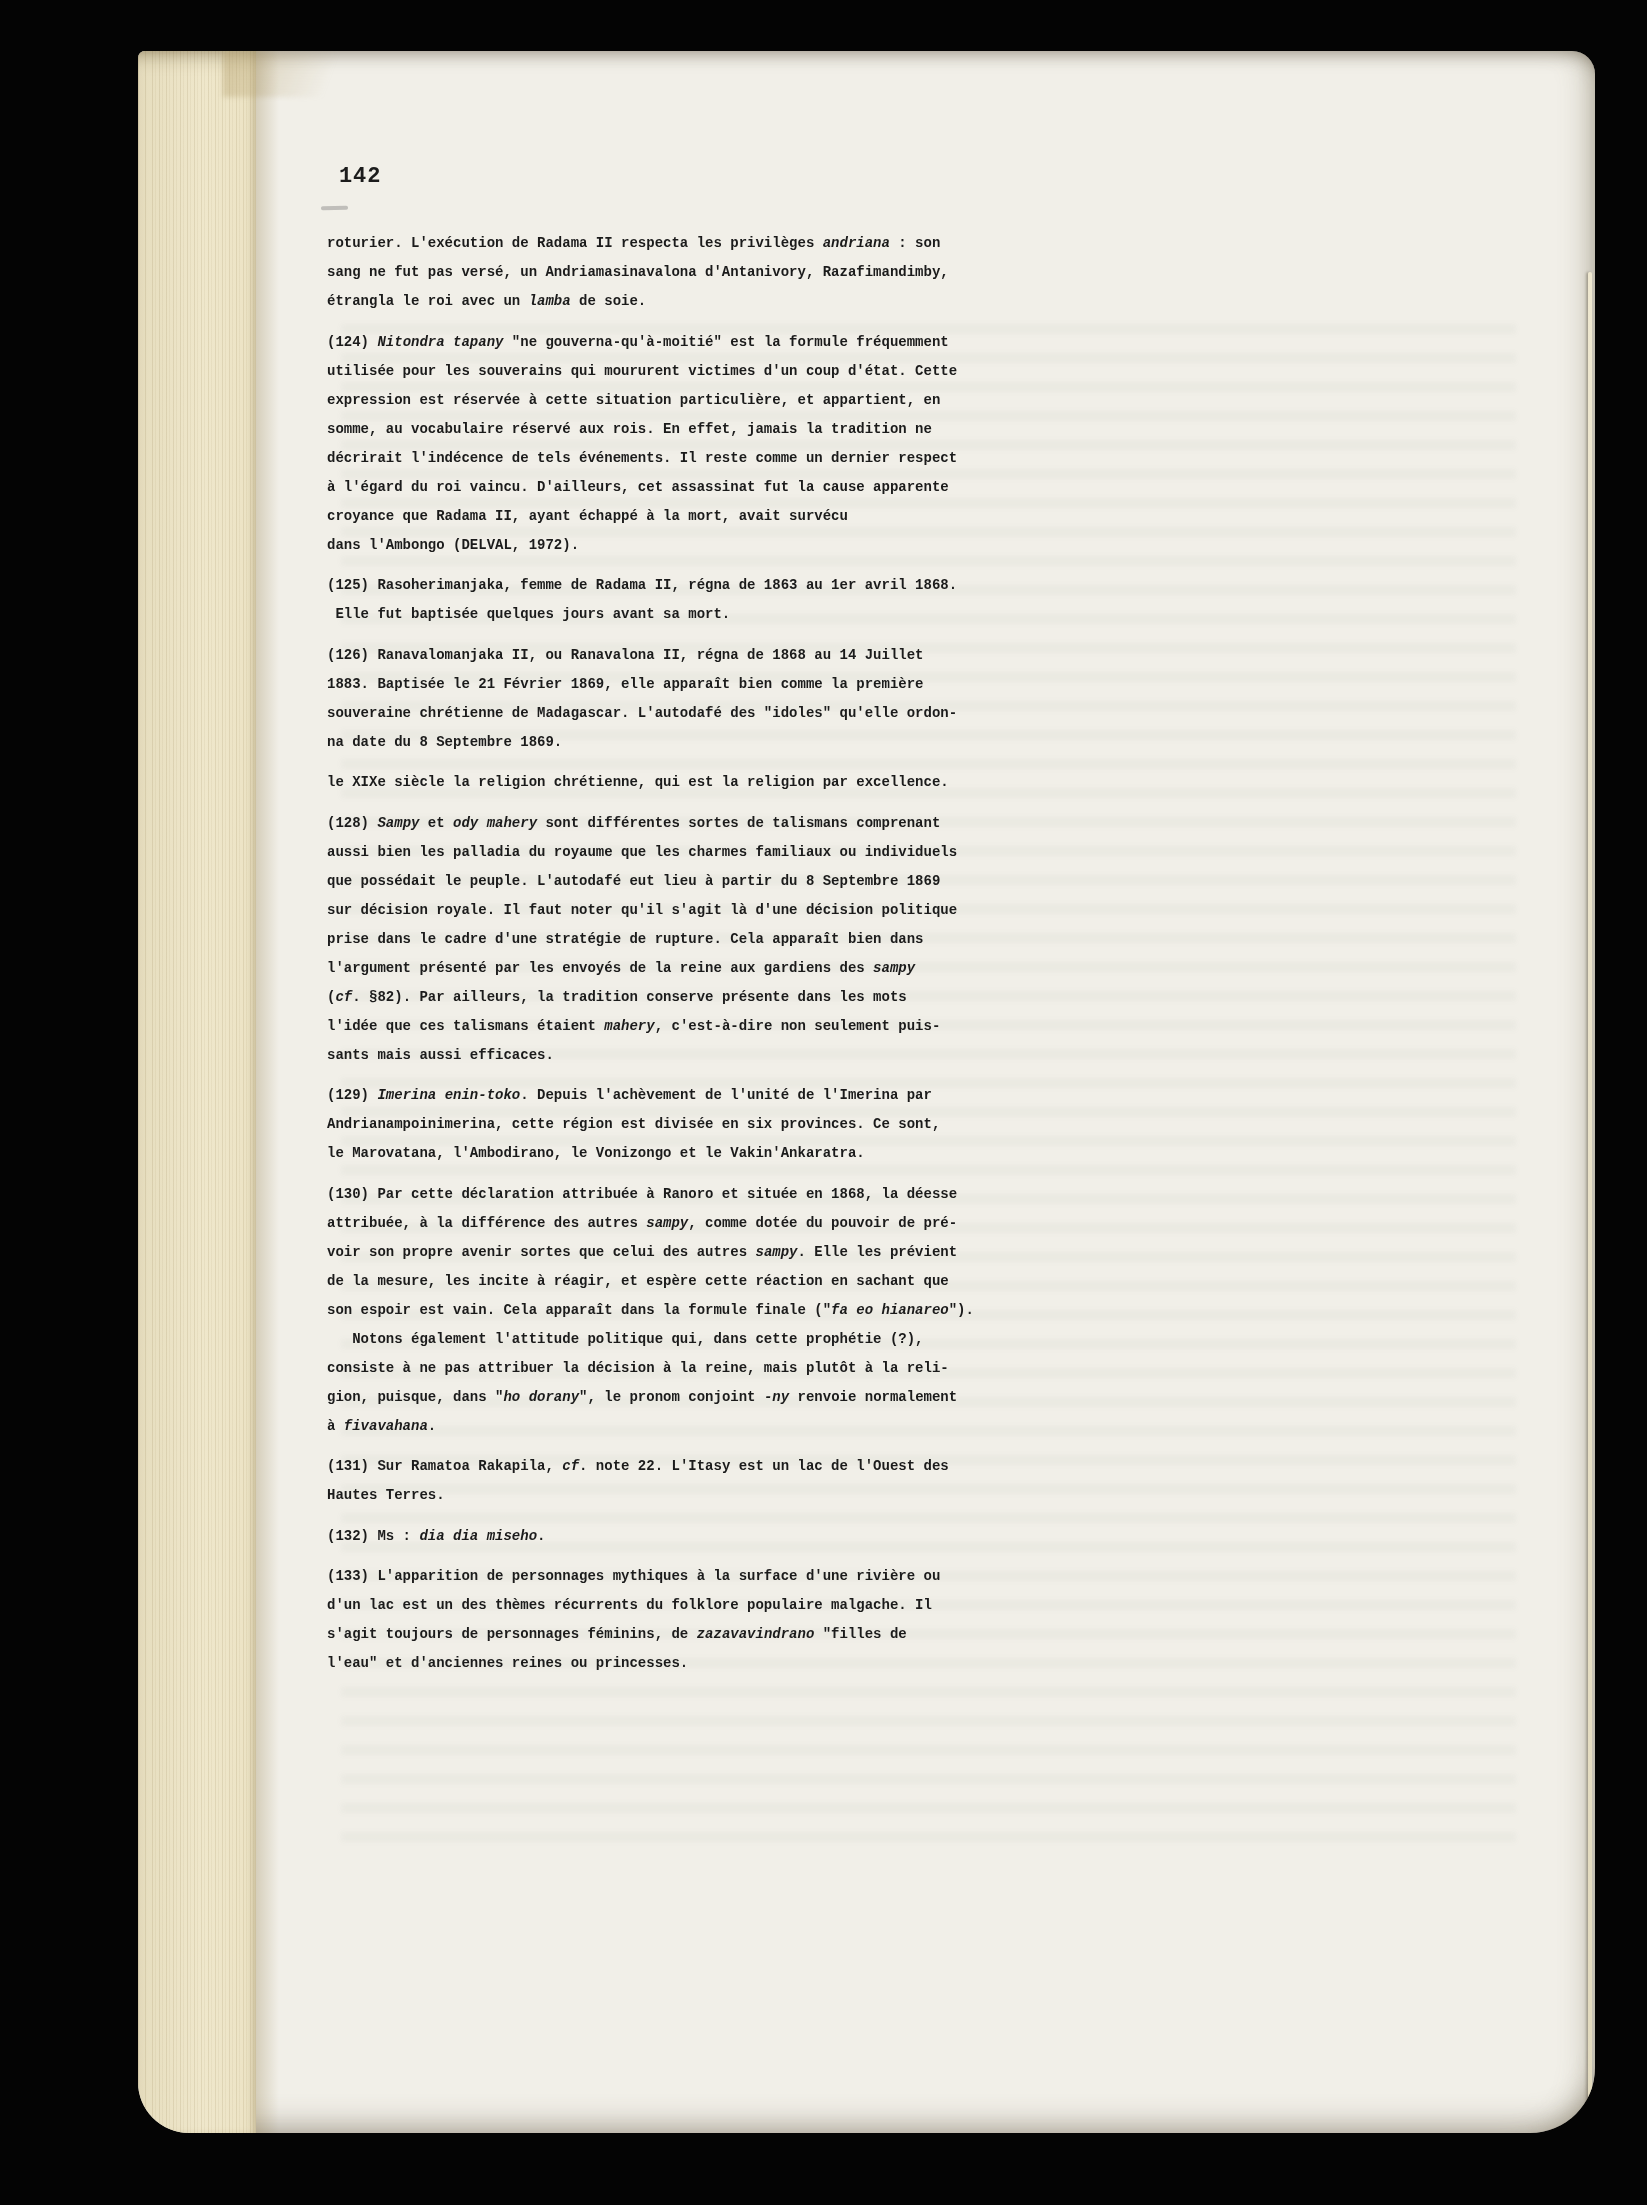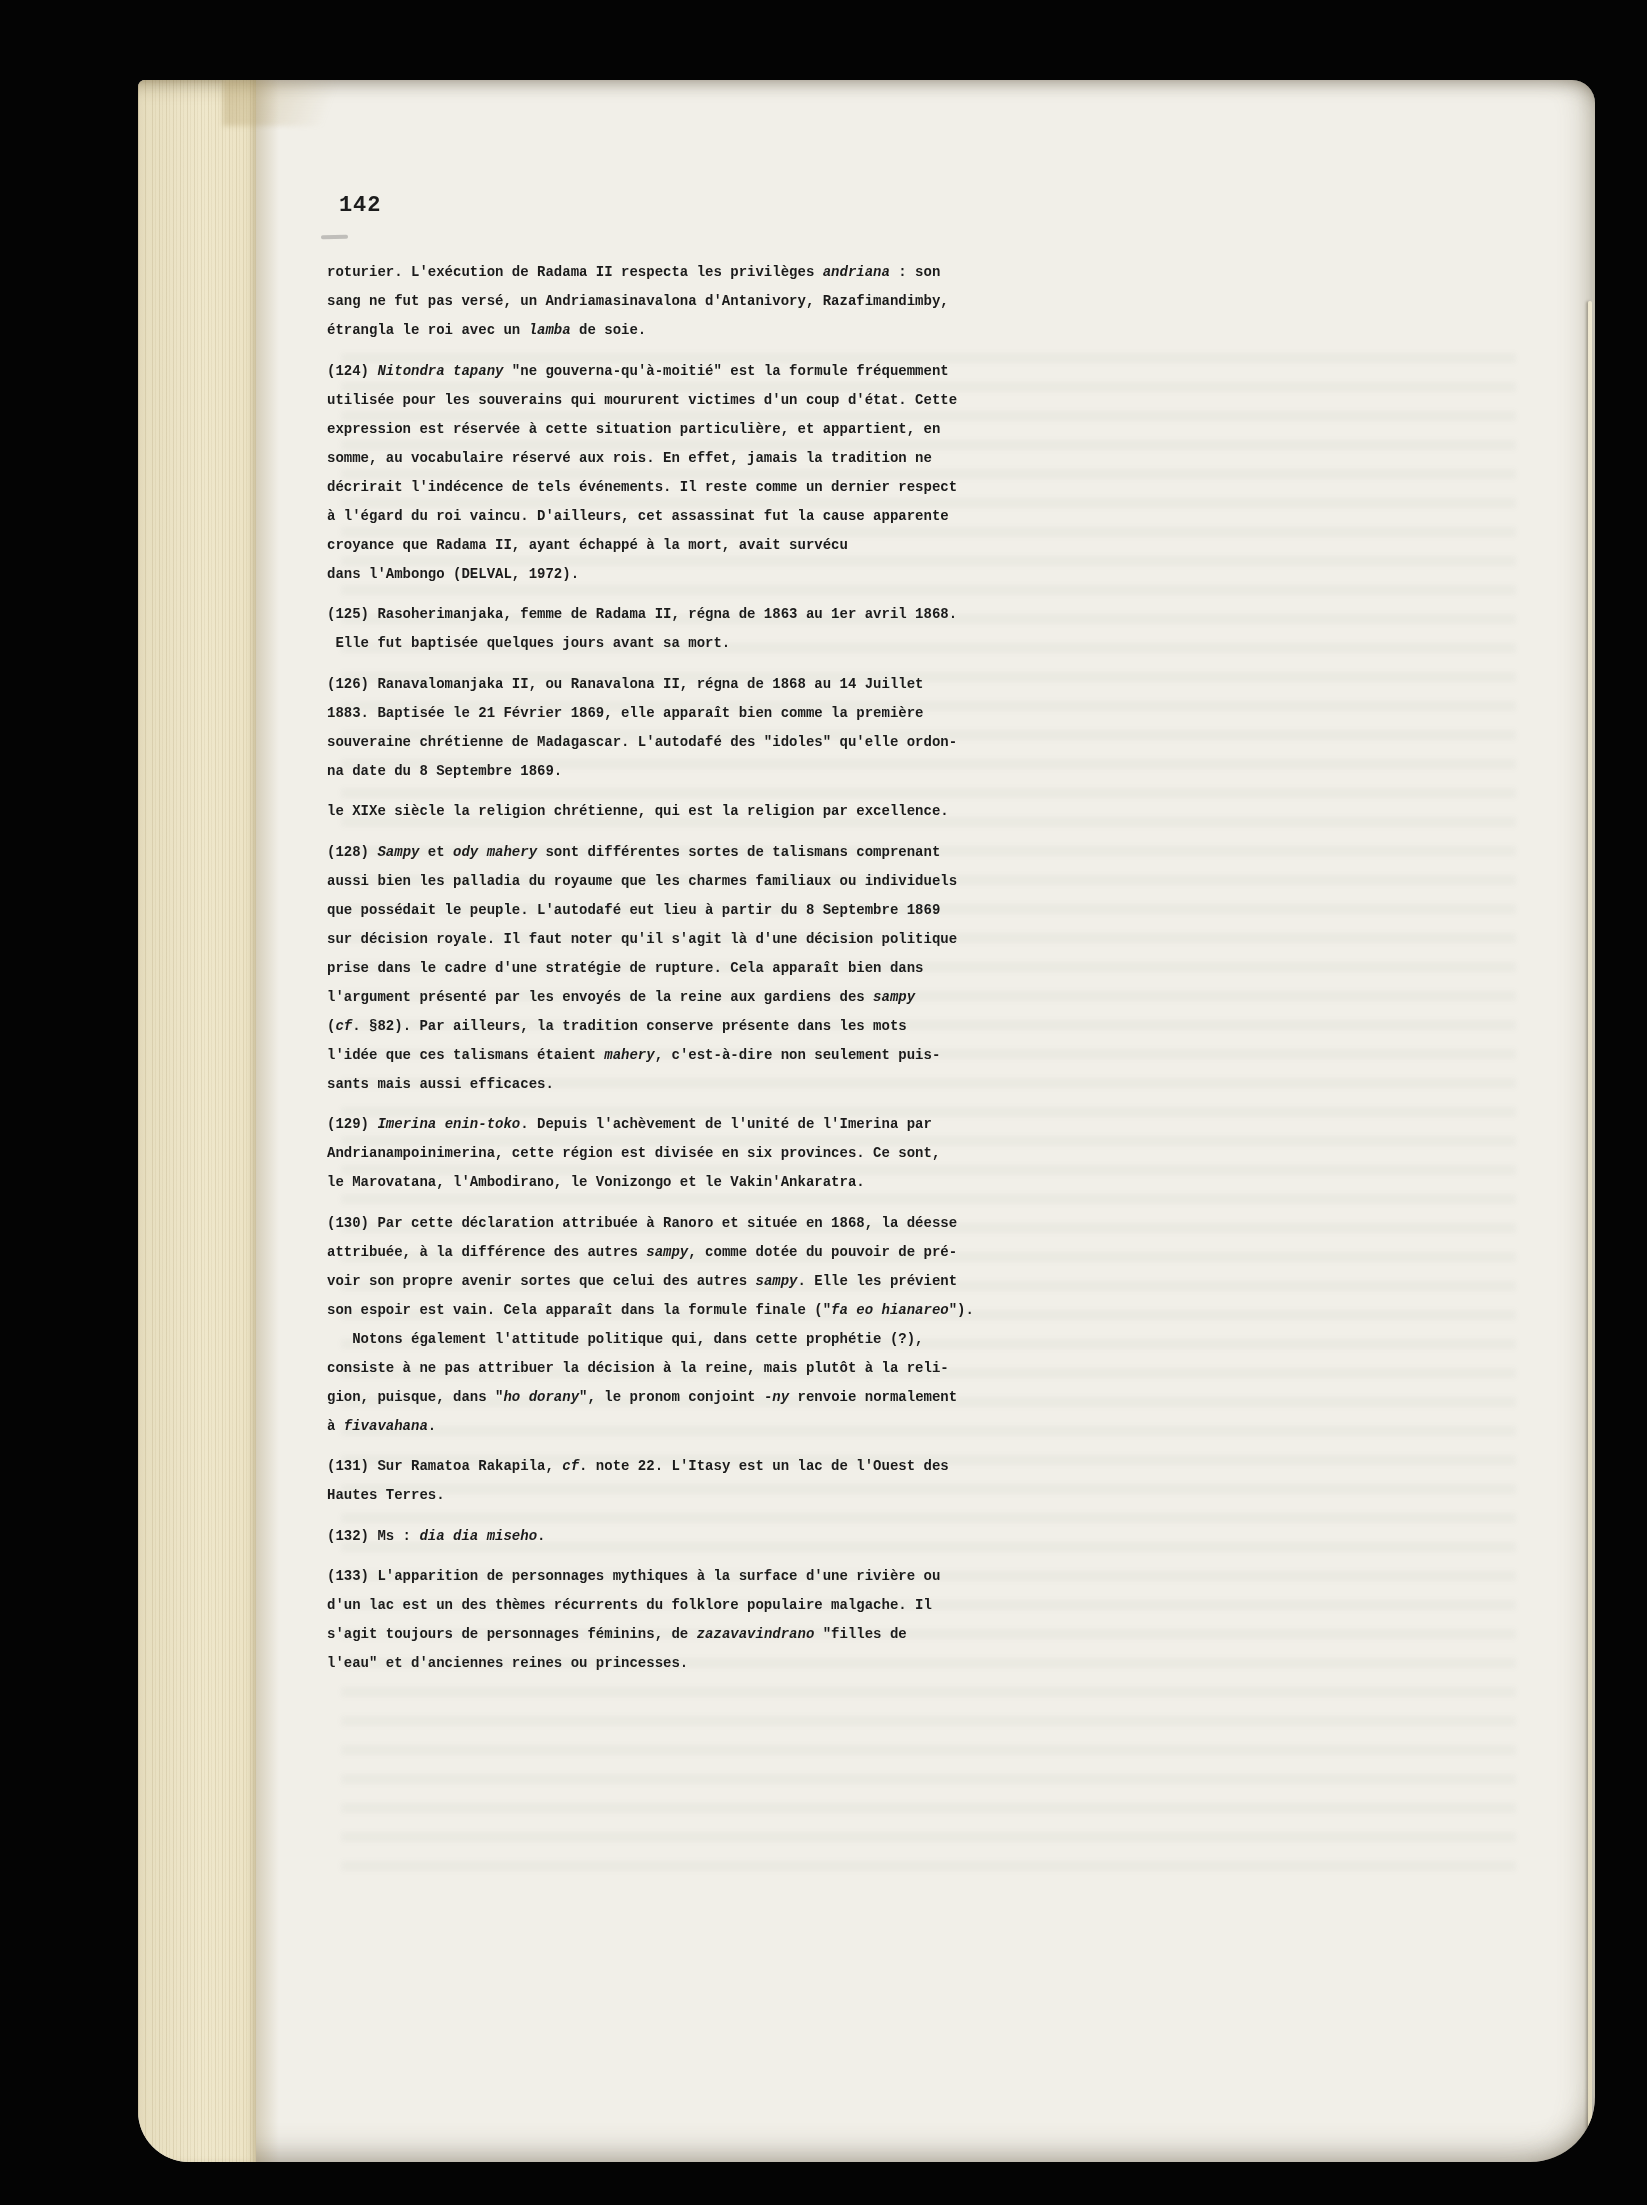--- a/index.html
+++ b/index.html
@@ -13,21 +13,20 @@
   
   .book{
     position:absolute;left:138px;top:51px;width:1457px;height:2082px;
     background:#f1efe8;
     border-radius:7px 23px 65px 51px;
     box-shadow:
       inset 0 14px 17.6px -12.4px rgba(80,70,50,.55),
       inset -21px 0 30px -16px rgba(110,100,75,.42),
       inset 0 -23px 30px -17.6px rgba(90,80,60,.45);
     overflow:hidden;
-    margin-top:29px;
   }
   
   .edges{
     position:absolute;left:0;top:0;bottom:0;width:118px;
     background:
       repeating-linear-gradient(90deg,
         rgba(130,108,60,.14) 0 0.9px, rgba(255,255,255,0) 0.9px 3.5px,
         rgba(130,108,60,.07) 3.5px 4.4px, rgba(255,255,255,0) 4.4px 7px),
       linear-gradient(90deg,#e6ddbe 0%,#efe7cb 55%,#ece3c4 100%);
     box-shadow:inset 0 16px 17.6px -12.4px rgba(95,80,45,.5), inset -5.3px 0 8.8px -3.5px rgba(120,100,55,.35);
@@ -134,20 +133,21 @@
       </div>
       <div class="para">
         <div class="line"><span>(129) </span><span class="it">Imerina enin-toko</span><span>. Depuis l'achèvement de l'unité de l'Imerina par</span></div>
         <div class="line"><span>Andrianampoinimerina, cette région est divisée en six provinces. Ce sont,</span></div>
         <div class="line"><span>le Marovatana, l'Ambodirano, le Vonizongo et le Vakin'Ankaratra.</span></div>
       </div>
       <div class="para">
         <div class="line"><span>(130) Par cette déclaration attribuée à Ranoro et située en 1868, la déesse</span></div>
         <div class="line"><span>attribuée, à la différence des autres </span><span class="it">sampy</span><span>, comme dotée du pouvoir de pré-</span></div>
         <div class="line"><span>voir son propre avenir sortes que celui des autres </span><span class="it">sampy</span><span>. Elle les prévient</span></div>
+        <div class="line"><span>de la mesure, les incite à réagir, et espère cette réaction en sachant que</span></div>
         <div class="line"><span>son espoir est vain. Cela apparaît dans la formule finale ("</span><span class="it">fa eo hianareo</span><span>").</span></div>
         <div class="line"><span>   Notons également l'attitude politique qui, dans cette prophétie (?),</span></div>
         <div class="line"><span>consiste à ne pas attribuer la décision à la reine, mais plutôt à la reli-</span></div>
         <div class="line"><span>gion, puisque, dans "</span><span class="it">ho dorany</span><span>", le pronom conjoint </span><span class="it">-ny</span><span> renvoie normalement</span></div>
         <div class="line"><span>à </span><span class="it">fivavahana</span><span>.</span></div>
       </div>
       <div class="para">
         <div class="line"><span>(131) Sur Ramatoa Rakapila, </span><span class="it">cf</span><span>. note 22. L'Itasy est un lac de l'Ouest des</span></div>
         <div class="line"><span>Hautes Terres.</span></div>
       </div>

